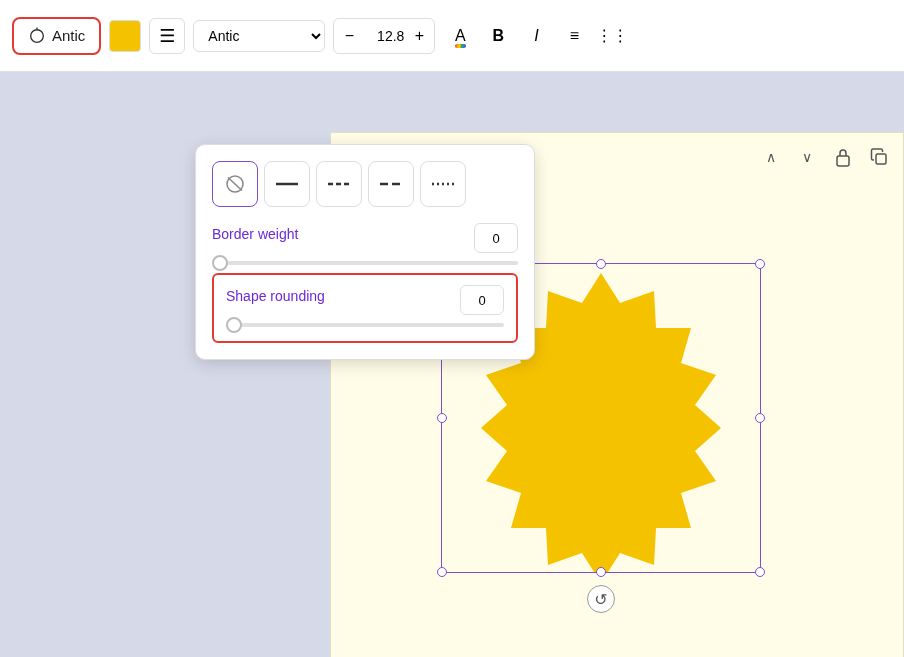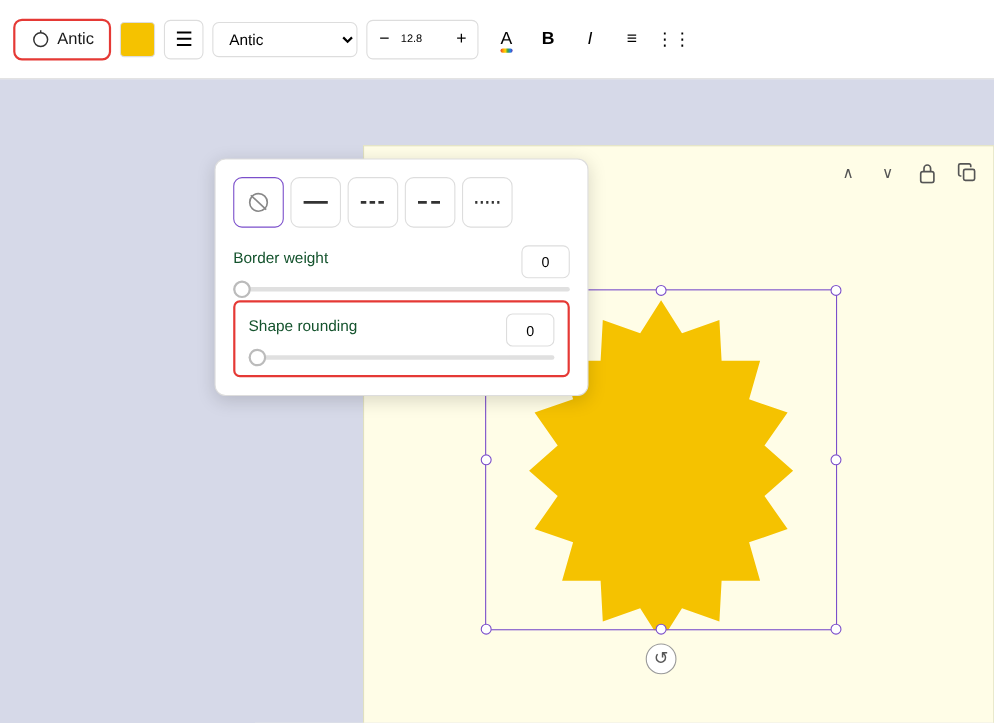--- a/index.html
+++ b/index.html
@@ -96,24 +96,24 @@
       background: transparent;
       cursor: pointer;
       font-size: 16px;
       display: flex;
       align-items: center;
       justify-content: center;
     }
 
     .font-size-value {
       width: 40px;
-      text-align: left;
+      text-align: right;
       border: none;
       outline: none;
-      font-size: 10px;
+      font-size: 14px;
       background: transparent;
     }
 
     .text-format-group {
       display: flex;
       align-items: center;
       gap: 4px;
     }
 
     .format-btn {
@@ -282,21 +282,21 @@
       border-color: #7b4fcb;
     }
 
     .border-style-btn svg {
       width: 26px;
       height: 20px;
     }
 
     .section-label {
       font-size: 14px;
-      color: #14532d;
+      color: #6d28d9;
       margin-bottom: 8px;
     }
 
     .value-input {
       width: 44px;
       height: 30px;
       border: 1px solid #ddd;
       border-radius: 6px;
       text-align: center;
       font-size: 13px;

